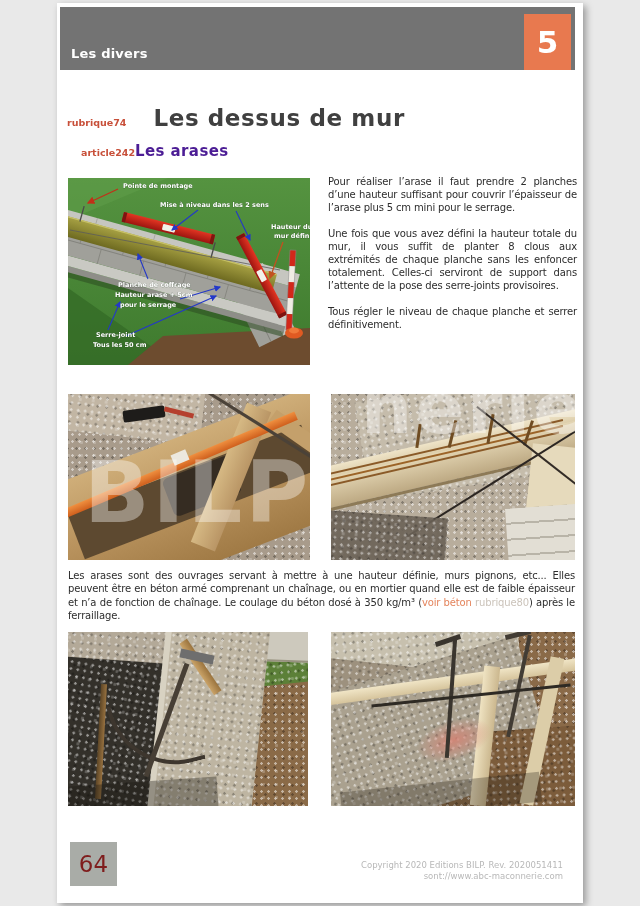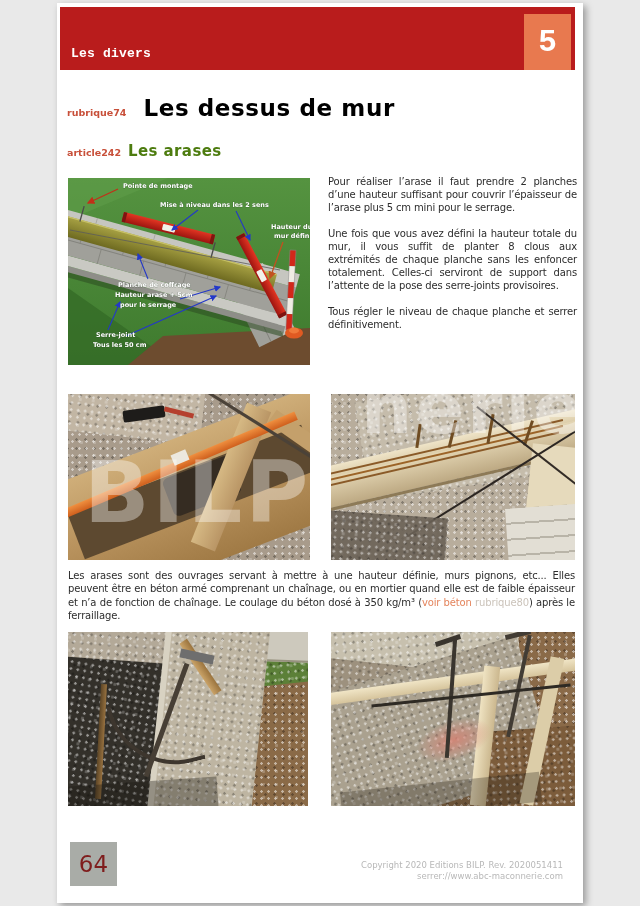--- a/index.html
+++ b/index.html
@@ -1,30 +1,30 @@
 <!DOCTYPE html>
 <html><head>
 <meta charset="utf-8">
 <style>
   html,body{margin:0;padding:0;}
   body{font-family:"DejaVu Sans",sans-serif;}
   .canvas{position:relative;width:640px;height:906px;background:#e9e9e9;overflow:hidden;}
   .page{position:absolute;left:57px;top:3px;width:526px;height:900px;background:#ffffff;
         box-shadow:3px 3px 7px rgba(0,0,0,.35);}
   
-  .header-bar{position:absolute;left:3px;top:4px;width:515px;height:63px;background:#b91c1c;font-family:Liberation Mono, monospace;}
+  .header-bar{position:absolute;left:3px;top:4px;width:515px;height:63px;background:#737373;}
   .chapter-label{position:absolute;left:11px;bottom:9px;color:#fff;font-weight:bold;font-size:13px;letter-spacing:.2px;}
   .chapter-num{position:absolute;right:4px;bottom:0;width:47px;height:56px;background:#e8794f;
         color:#fff;font-weight:bold;font-size:31px;display:flex;align-items:center;justify-content:center;}
   
   .rubrique-row{position:absolute;left:10px;top:86px;display:flex;align-items:baseline;gap:11px;white-space:nowrap;}
-  .article-row{position:absolute;left:10px;top:139px;display:flex;align-items:baseline;gap:7px;white-space:nowrap;justify-content:center;}
+  .article-row{position:absolute;left:24px;top:139px;display:flex;align-items:baseline;white-space:nowrap;justify-content:center;}
   .ref-label{color:#c8503a;font-weight:bold;font-size:9.5px;}
-  .h-big{font-size:23px;font-weight:bold;color:#000000;letter-spacing:.6px;margin:6px;}
-  .h-mid{font-size:15px;font-weight:bold;color:#4d7c0f;letter-spacing:.4px;margin:0;}
+  .h-big{font-size:23px;font-weight:bold;color:#404040;letter-spacing:.6px;margin:16px;}
+  .h-mid{font-size:15px;font-weight:bold;color:#4c1d95;letter-spacing:.4px;margin:0;}
   
   .intro{position:absolute;left:271px;top:172px;width:249px;color:#2d2d2d;font-size:10px;
          line-height:13.2px;text-align:justify;letter-spacing:-.15px;}
   .intro p{margin:0 0 12px 0;}
   
   .diagram-fig{position:absolute;left:11px;top:175px;width:242px;height:179px;}
   .diagram-fig svg{display:block;font-family:"DejaVu Sans",sans-serif;}
   .dlabel{font-size:6.5px;font-weight:bold;fill:#ffffff;stroke:rgba(30,50,30,.5);stroke-width:.5;paint-order:stroke;}
   
   .photo{position:absolute;overflow:hidden;background:#a9a093;}
@@ -256,17 +256,17 @@
     <div class="ph" style="left:186px;top:2px;width:4px;height:104px;transform:rotate(12deg);background:#423c34;"></div>
     <div class="ph" style="left:104px;top:6px;width:26px;height:5px;transform:rotate(-18deg);background:#3a352e;"></div>
     <div class="ph" style="left:174px;top:0;width:26px;height:5px;transform:rotate(-14deg);background:#423c34;"></div>
     <div class="ph" style="left:40px;top:62px;width:200px;height:2.5px;transform:rotate(-6deg);background:#2e2a24;"></div>
     <div class="ph" style="left:10px;top:150px;width:200px;height:30px;transform:rotate(-6deg);background:rgba(40,32,24,.3);"></div>
   </div>
 
   <div class="pagenum">64</div>
   <div class="copyright">
     <div>Copyright 2020 Editions BILP. Rev. 2020051411</div>
-    <div>serrer://www.abc-maconnerie.com</div>
+    <div>sont://www.abc-maconnerie.com</div>
   </div>
 
  </div>
 </div>
 
 </body></html>

